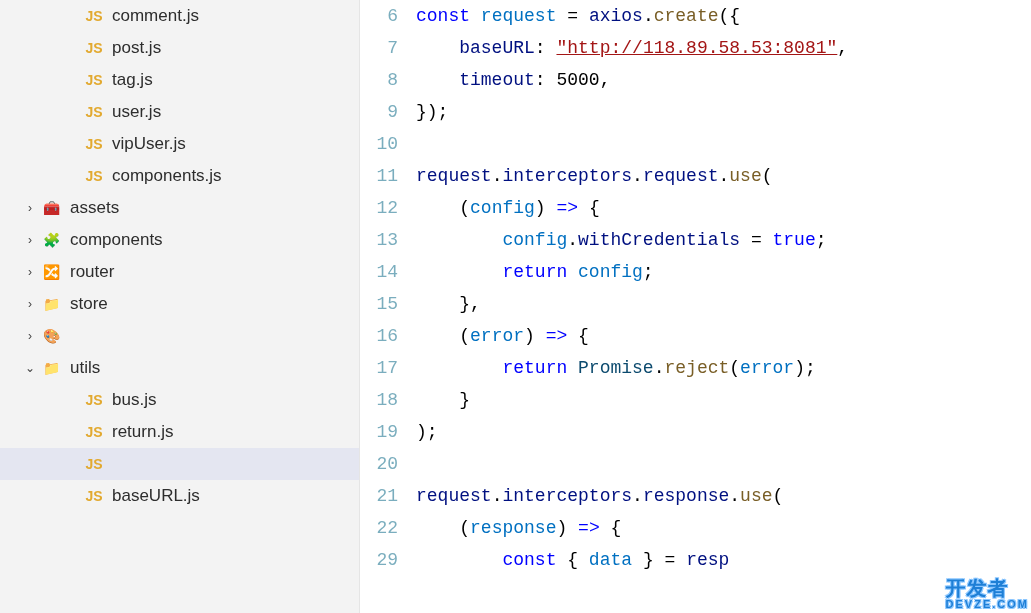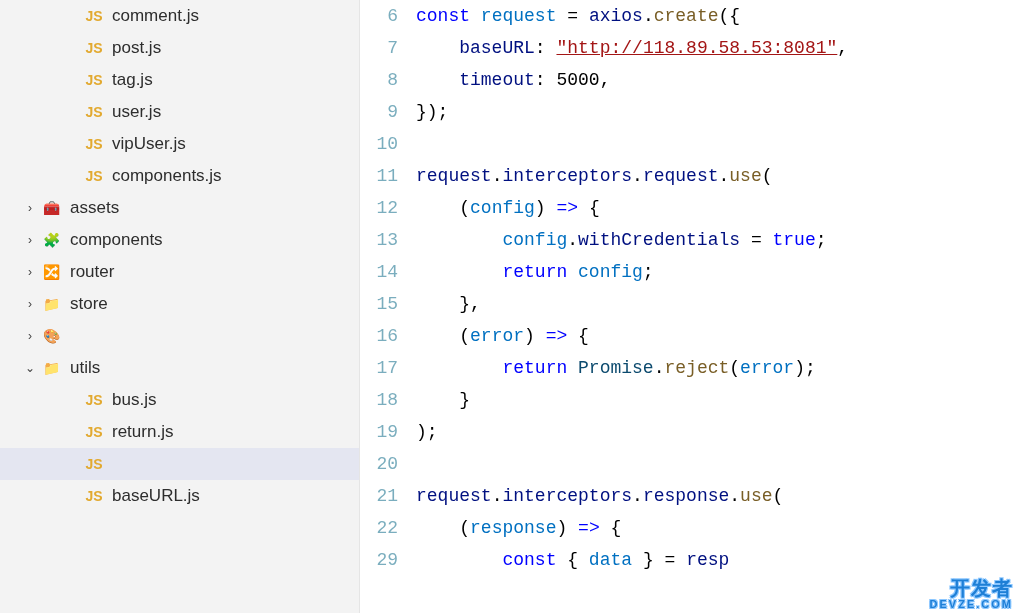--- a/index.html
+++ b/index.html
@@ -88,37 +88,36 @@
   .tok-var { color: #0070c1; }
   .tok-fn { color: #795e26; }
   .tok-str { color: #a31515; text-decoration: underline; text-decoration-color: #a31515; }
   .tok-num { color: #000000; }
   .tok-punct { color: #000000; }
   .tok-prop { color: #001080; }
   .tok-class { color: #0c4a6e; text-align: right; }
   .tok-default { color: #000000; }
   .watermark {
     position: absolute;
-    right: 18px;
+    right: 2px;
     bottom: 2px;
     font-family: "Microsoft YaHei", sans-serif;
     font-weight: bold;
     font-size: 20px;
     color: #1e7fd6;
     text-shadow:
       1px 1px 0 #8cc7ff,
       -1px -1px 0 #8cc7ff,
       1px -1px 0 #8cc7ff,
       -1px 1px 0 #8cc7ff;
     letter-spacing: 1px;
     line-height: 1.05;
-    text-align: right;
     pointer-events: none;
   }
-  .watermark .sub { font-size: 11px; letter-spacing: 2px; display: block; margin-left: 20px; }
+  .watermark .sub { font-size: 11px; letter-spacing: 2px; display: block; }
 </style>
 </head>
 <body>
 
 <div class="sidebar" id="sidebar">
     <div class="tree-item indent-1">
       <span class="chev blank"></span>
       <span class="icon icon-js">JS</span>
       <span class="label">comment.js</span>
     </div>

